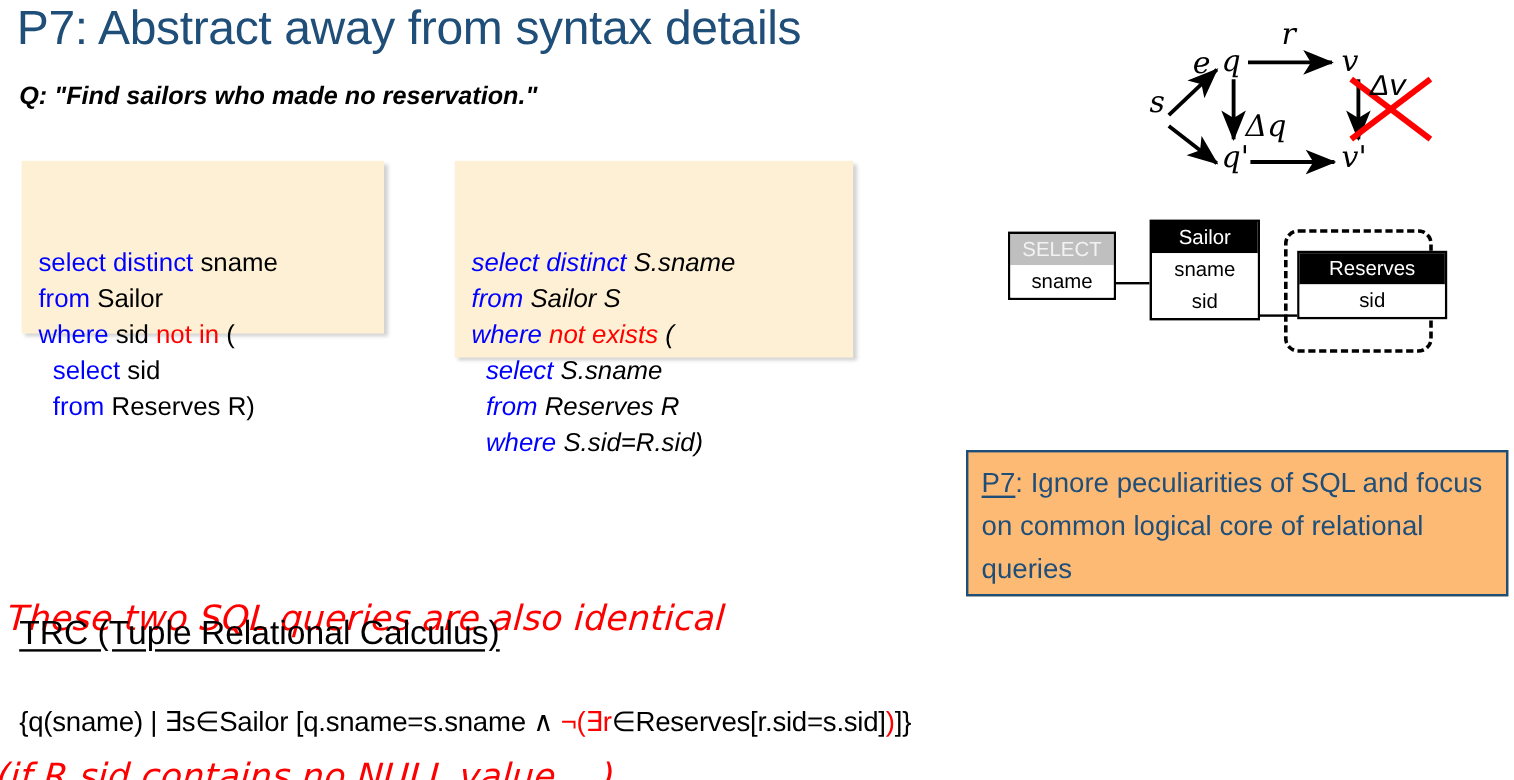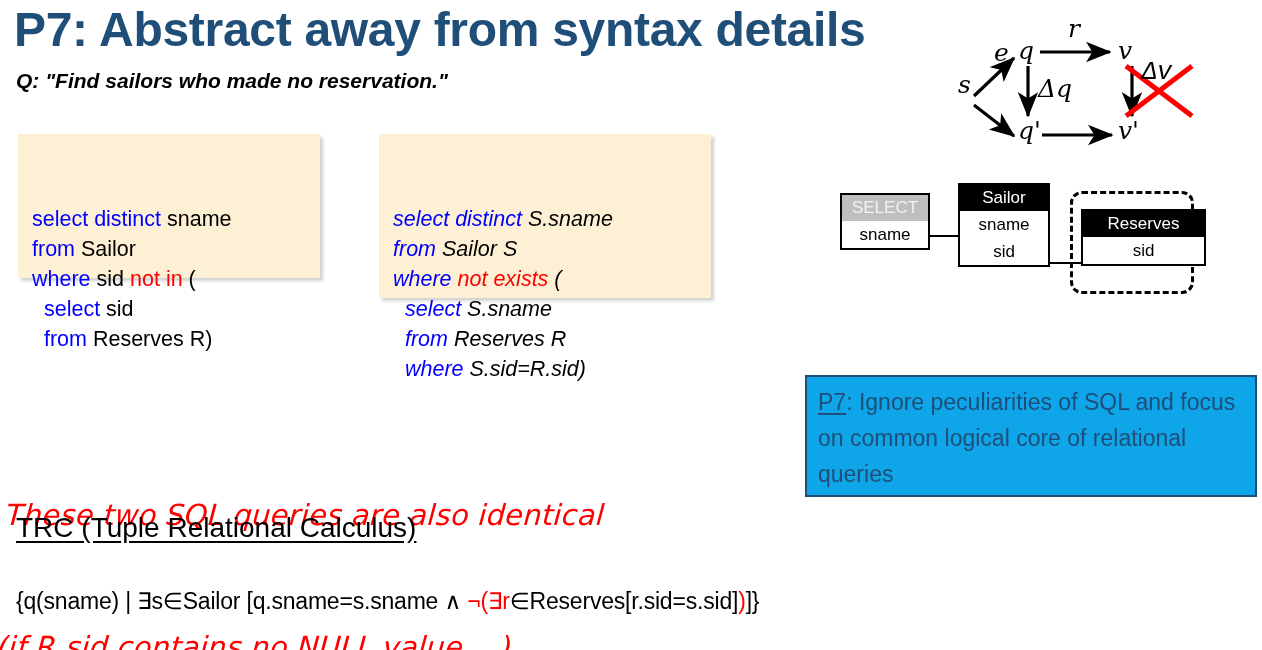--- a/index.html
+++ b/index.html
@@ -11,22 +11,22 @@
     position: relative;
     overflow: hidden;
     font-family: "Liberation Sans", sans-serif;
     color: #000;
   }
 
   
   #slide-title {
     position: absolute;
     left: 14px; top: 2px;
-    font-size: 48px;
-    font-weight: 700;
+    font-size: 40px;
+    font-weight: 400;
     color: #1F4E79;
     letter-spacing: -0.3px;
     white-space: nowrap;
   }
 
   
   #question-line {
     position: absolute;
     left: 16px; top: 69px;
     font-size: 21px;
@@ -156,21 +156,21 @@
     border: 3px dashed #000;
     border-radius: 12px;
     box-sizing: border-box;
   }
 
   
   #callout-p7 {
     position: absolute;
     left: 805px; top: 375px;
     width: 452px; height: 122px;
-    background: #0ea5e9;
+    background: #fdba74;
     border: 2px solid #1F4E79;
     box-sizing: border-box;
     padding: 7px 11px;
     font-size: 23px;
     line-height: 36px;
     color: #1F4E79;
   }
   #callout-p7 .u { text-decoration: underline; text-underline-offset: 3px; }
 </style>
 </head>
@@ -220,21 +220,21 @@
 
     <line x1="196" y1="66" x2="262" y2="116" stroke="#FF0000" stroke-width="5"></line>
     <line x1="262" y1="66" x2="196" y2="116" stroke="#FF0000" stroke-width="5"></line>
   </svg>
 
   <div class="dg-label" style="left:28px;  top:72px;">s</div>
   <div class="dg-label" style="left:64px;  top:40px;">e</div>
   <div class="dg-label" style="left:88px;  top:38px;">q</div>
   <div class="dg-label" style="left:138px; top:16px;">r</div>
   <div class="dg-label" style="left:188px; top:38px;">v</div>
-  <div class="dg-label" style="left:108px; top:76px;">Δq</div>
+  <div class="dg-label" style="left:108px; top:92px;">Δq</div>
   <div class="dg-label" style="left:212px; top:60px;font-family:Liberation Mono, monospace;">Δv</div>
   <div class="dg-label" style="left:88px;  top:118px;">q'</div>
   <div class="dg-label" style="left:188px; top:118px;">v'</div>
 </div>
 
 <div id="diagram-relational">
 
   <div class="rd-link" style="left:116px; top:59px; width:30px;"></div>
   <div class="rd-link" style="left:237px; top:86px; width:32px;"></div>
 

